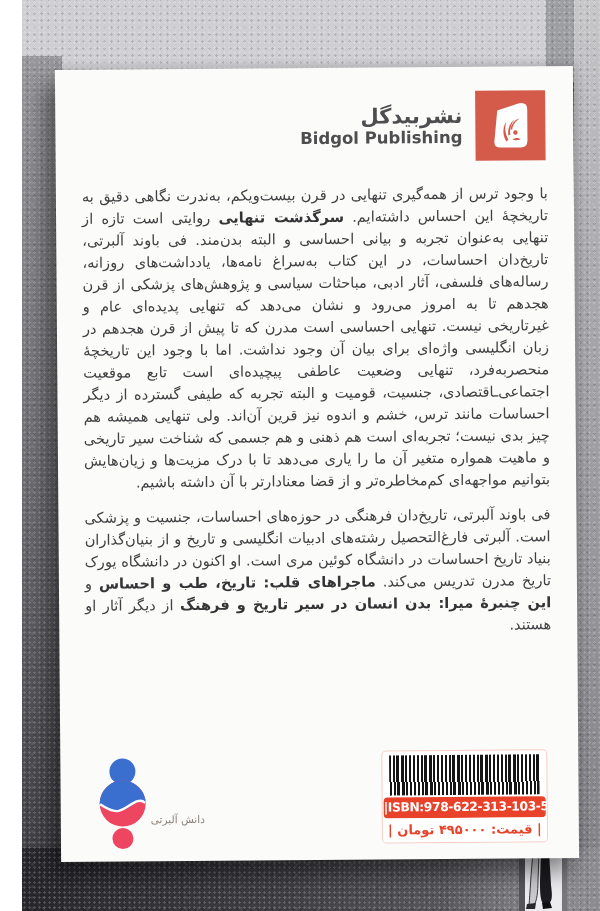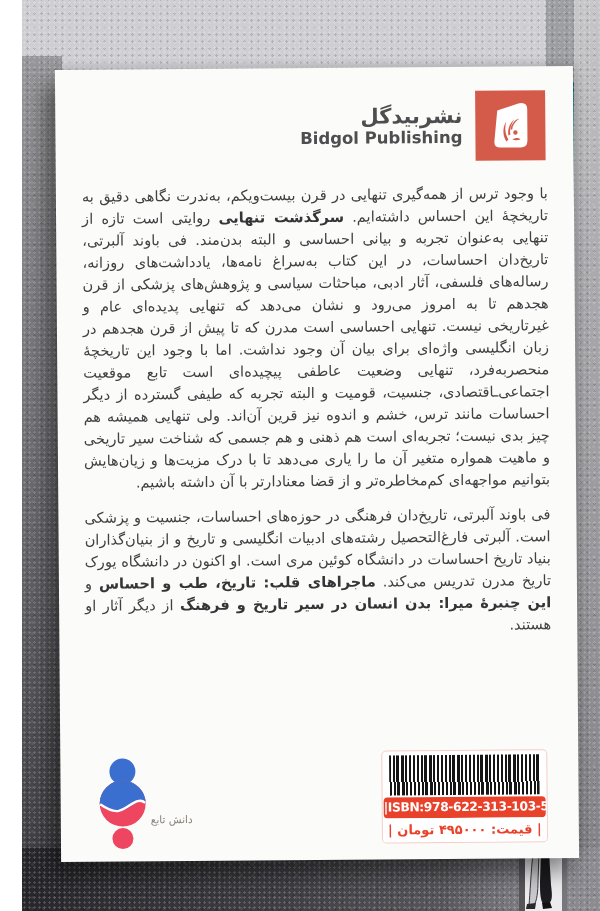--- a/index.html
+++ b/index.html
@@ -103,21 +103,21 @@
 
     <div class="series-logo">
       <svg width="52" height="96" viewBox="0 0 52 96">
         <circle cx="26" cy="14" r="13" fill="#3a6fd0"></circle>
         <circle cx="26" cy="46" r="23" fill="#ee4560"></circle>
         <path d="M3,46 A23,23 0 0 1 49,46 C42,37 32,56 19,53 C12,51 7,49 3,46 Z" fill="#3a6fd0"></path>
         <path d="M3.5,46.5 C10,51 16,54.5 22,53.3 C32,51 41,38.5 48.5,45.5" stroke="#ffffff" stroke-width="2.4" fill="none"></path>
         <circle cx="26" cy="81" r="10.5" fill="#ee4560"></circle>
       </svg>
     </div>
-    <div class="series-label">دانش تابع</div>
+    <div class="series-label">دانش آلبرتی</div>
 
     <div class="barcode-block">
       <div class="bars"></div>
       <div class="isbn-band">|ISBN:978-622-313-103-5|</div>
       <div class="price-band">| قیمت: ۴۹۵۰۰۰ تومان |</div>
     </div>
 
   </div>
 </div>
 

